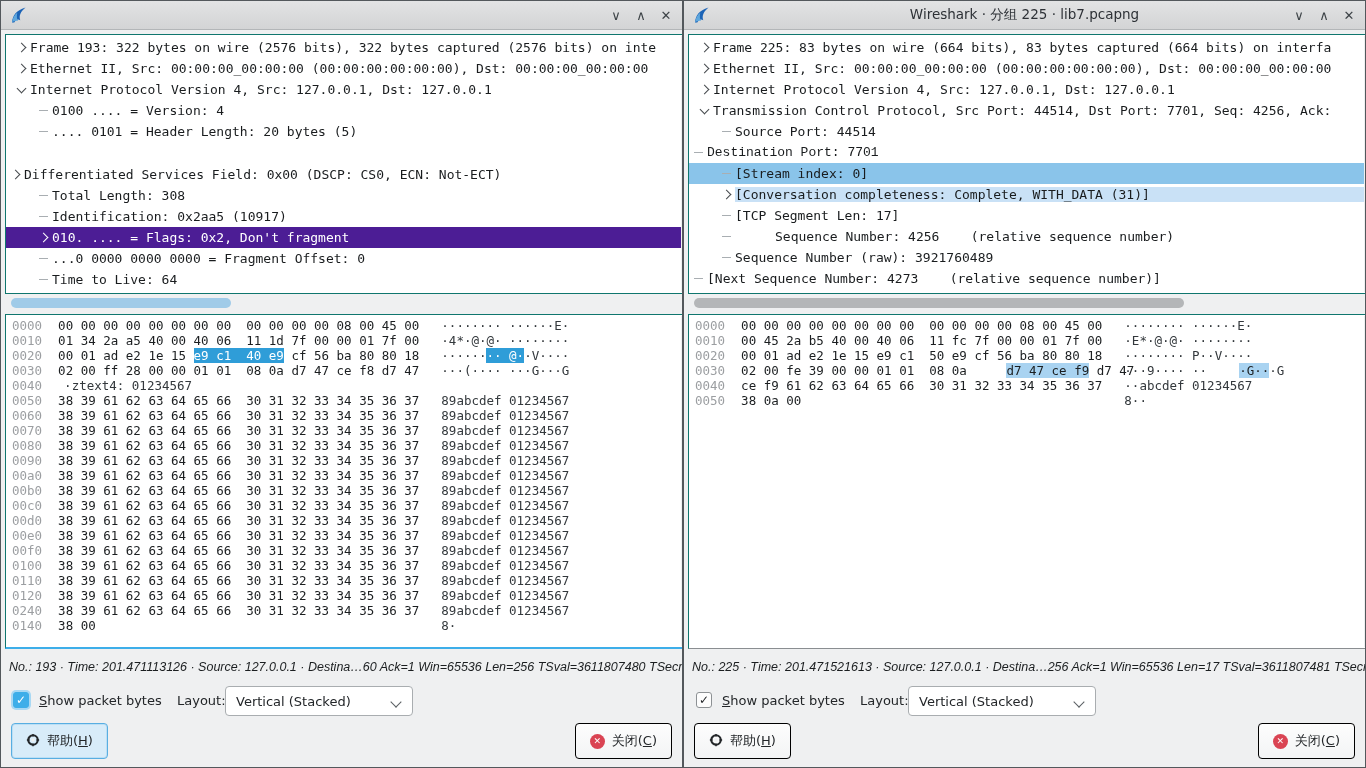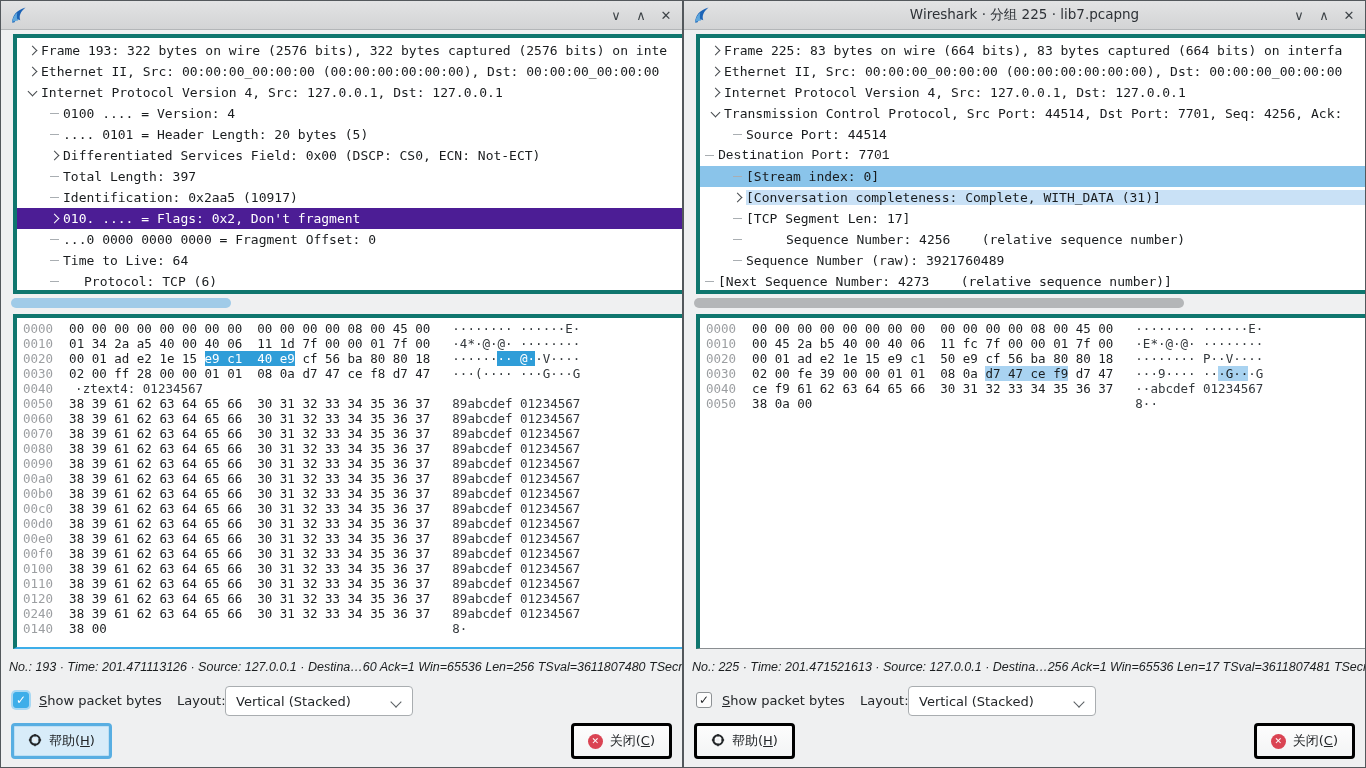--- a/index.html
+++ b/index.html
@@ -12,21 +12,21 @@
   
   .titlebar{position:absolute;left:0;top:0;right:0;height:28px;
             background:linear-gradient(#e2e3e4,#d3d4d5);border-bottom:1px solid #b3b6b8;
             display:flex;align-items:center;}
   .appicon{position:absolute;left:8px;top:5px;width:18px;height:18px;}
   .title{flex:1;text-align:center;font-size:13.5px;color:#2d3136;white-space:nowrap;}
   .tbtns{position:absolute;right:8px;top:0;height:28px;display:flex;align-items:center;gap:9px;}
   .tbtn{width:16px;text-align:center;font-size:13px;color:#3e4448;cursor:default;}
 
   
-  .pane{position:absolute;left:12px;width:690px;background:#fff;border:4px solid #0f766e;
+  .pane{position:absolute;left:4px;width:690px;background:#fff;border:1px solid #0f766e;
         box-sizing:border-box;overflow:hidden;}
   .tree{top:33px;height:260px;padding-top:2px;}
   .hexpane{top:313px;height:335px;padding-top:3px;}
   .win.active .hexpane{border-bottom:2px solid #3daee9;}
   .win.inactive .hexpane{border-bottom:1px solid #8a8e91;}
 
   .vsb{position:absolute;top:1px;right:1px;bottom:1px;width:12px;background:#eef0f1;}
   .thumb{position:absolute;left:2px;width:8px;border-radius:4px;}
   .win.active .thumb{background:#a0cbe8;}
   .win.inactive .thumb{background:#b4b6b8;}
@@ -50,21 +50,21 @@
   .trow.med{background:#8ac4ea;}
   .trow.light .ttext{flex:1;background:#c9e1f6;}
 
   
   .hrow{height:15px;display:flex;white-space:pre;
         font-family:"DejaVu Sans Mono","Liberation Mono",monospace;font-size:12.5px;color:#1b1e20;}
   .off{flex:0 0 auto;padding-left:6px;color:#9b9ea1;}
   .hx{display:inline-block;margin-left:16px;width:48ch;}
   .asc{display:inline-block;margin-left:22px;color:#33383c;}
   .mark-solid{background:#2f9dd8;color:#fff;}
-  .mark-soft{background:#a9d3f1;color:#1b1e20;}
+  .mark-soft{background:#a9d3f1;color:#1b1e20;margin-left:32px;}
 
   
   .status{position:absolute;left:0;right:0;top:650px;height:32px;display:flex;align-items:center;
           padding-left:8px;font:italic 12.5px "Liberation Sans","DejaVu Sans",sans-serif;color:#1b1e20;
           white-space:nowrap;overflow:hidden;}
   .controls{position:absolute;left:0;right:0;top:684px;height:36px;}
   .cb{position:absolute;left:12px;top:7px;width:16px;height:16px;border-radius:3px;box-sizing:border-box;
       display:flex;align-items:center;justify-content:center;font-size:12px;font-weight:bold;}
   .win.active .cb{background:#3daee9;border:1px solid #3daee9;color:#fff;box-shadow:0 0 0 2px #a8d8f3;}
   .win.inactive .cb{background:#fdfdfd;border:1px solid #8d9194;color:#232629;}
@@ -73,21 +73,21 @@
   .select{position:absolute;left:224px;top:1px;width:188px;height:30px;background:#fff;
           border:1px solid #a9adb0;border-radius:4px;box-sizing:border-box;display:flex;align-items:center;
           padding-left:10px;font-size:13px;color:#232629;}
   .selchev{position:absolute;right:12px;top:11px;width:7px;height:7px;border-right:1.5px solid #5a5f63;
            border-bottom:1.5px solid #5a5f63;transform:rotate(45deg);}
   .u{text-decoration:underline;}
 
   
   .btn{position:absolute;top:722px;height:36px;border-radius:4px;box-sizing:border-box;
        display:flex;align-items:center;justify-content:center;gap:7px;font-size:13px;color:#232629;
-       background:linear-gradient(#fdfdfd,#f3f4f5);border:3px solid #000000;padding:0 14px;}
+       background:linear-gradient(#fdfdfd,#f3f4f5);border:1px solid #000000;padding:0 14px;}
   .btn.help{left:10px;}
   .win.active .btn.help{background:#d8ecf9;border-color:#58aee2;box-shadow:0 0 0 1px #bddff4 inset;}
   .btn.close{right:10px;}
   .redx{width:15px;height:15px;border-radius:50%;background:#da4453;color:#fff;display:flex;
         align-items:center;justify-content:center;font-size:9px;font-weight:bold;}
 </style>
 </head>
 <body>
 
 <div class="screen">
@@ -109,22 +109,22 @@
 
     <div class="pane tree">
       <div class="vsb">
         <div class="thumb" style="top:2px;height:112px;"></div>
       </div>
     <div class="trow" style="padding-left: 6px;"><span class="marker"><span class="chev right"></span></span><span class="ttext">Frame 193: 322 bytes on wire (2576 bits), 322 bytes captured (2576 bits) on inte</span></div>
         <div class="trow" style="padding-left: 6px;"><span class="marker"><span class="chev right"></span></span><span class="ttext">Ethernet II, Src: 00:00:00_00:00:00 (00:00:00:00:00:00), Dst: 00:00:00_00:00:00</span></div>
         <div class="trow" style="padding-left: 6px;"><span class="marker"><span class="chev down"></span></span><span class="ttext">Internet Protocol Version 4, Src: 127.0.0.1, Dst: 127.0.0.1</span></div>
         <div class="trow" style="padding-left: 28px;"><span class="marker"><span class="dash"></span></span><span class="ttext">0100 .... = Version: 4</span></div>
         <div class="trow" style="padding-left: 28px;"><span class="marker"><span class="dash"></span></span><span class="ttext">.... 0101 = Header Length: 20 bytes (5)</span></div>
-        <div class="trow" style="padding-left: 28px;"><span class="marker"><span class="chev right"></span></span><span class="ttext">Differentiated Services Field: 0x00 (DSCP: CS0, ECN: Not-ECT)</span></div>
-        <div class="trow" style="padding-left: 28px;"><span class="marker"><span class="dash"></span></span><span class="ttext">Total Length: 397</span></div>
+        <div class="trow" style=" margin-top: 22px;"><span class="marker"><span class="chev right"></span></span><span class="ttext">Differentiated Services Field: 0x00 (DSCP: CS0, ECN: Not-ECT)</span></div>
+        <div class="trow" style="padding-left: 28px;"><span class="marker"><span class="dash"></span></span><span class="ttext">Total Length: 308</span></div>
         <div class="trow" style="padding-left: 28px;"><span class="marker"><span class="dash"></span></span><span class="ttext">Identification: 0x2aa5 (10917)</span></div>
         <div class="trow sel" style="padding-left: 28px;"><span class="marker"><span class="chev right"></span></span><span class="ttext">010. .... = Flags: 0x2, Don't fragment</span></div>
         <div class="trow" style="padding-left: 28px;"><span class="marker"><span class="dash"></span></span><span class="ttext">...0 0000 0000 0000 = Fragment Offset: 0</span></div>
         <div class="trow" style="padding-left: 28px;"><span class="marker"><span class="dash"></span></span><span class="ttext">Time to Live: 64</span></div>
         <div class="trow" style="padding-left: 28px; gap: 21px;"><span class="marker"><span class="dash"></span></span><span class="ttext">Protocol: TCP (6)</span></div>
       </div>
 
     <div class="hsb">
       <div class="hthumb" style="left:2px;width:220px;"></div>
     </div>

